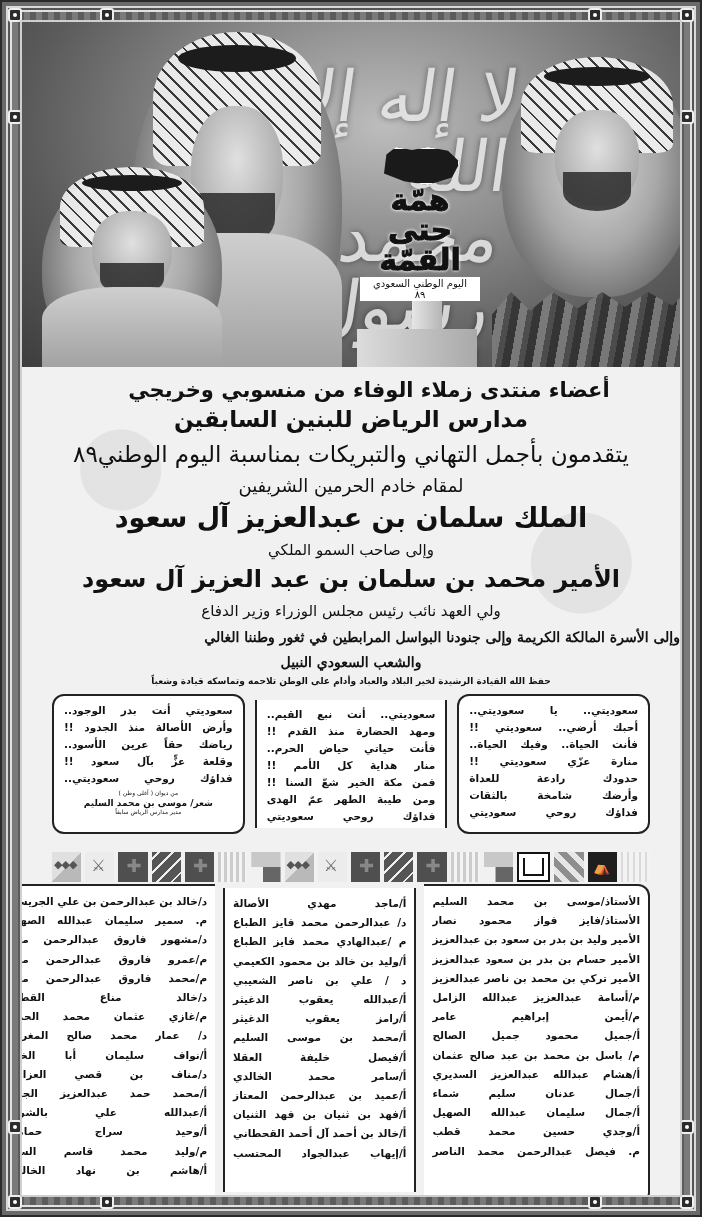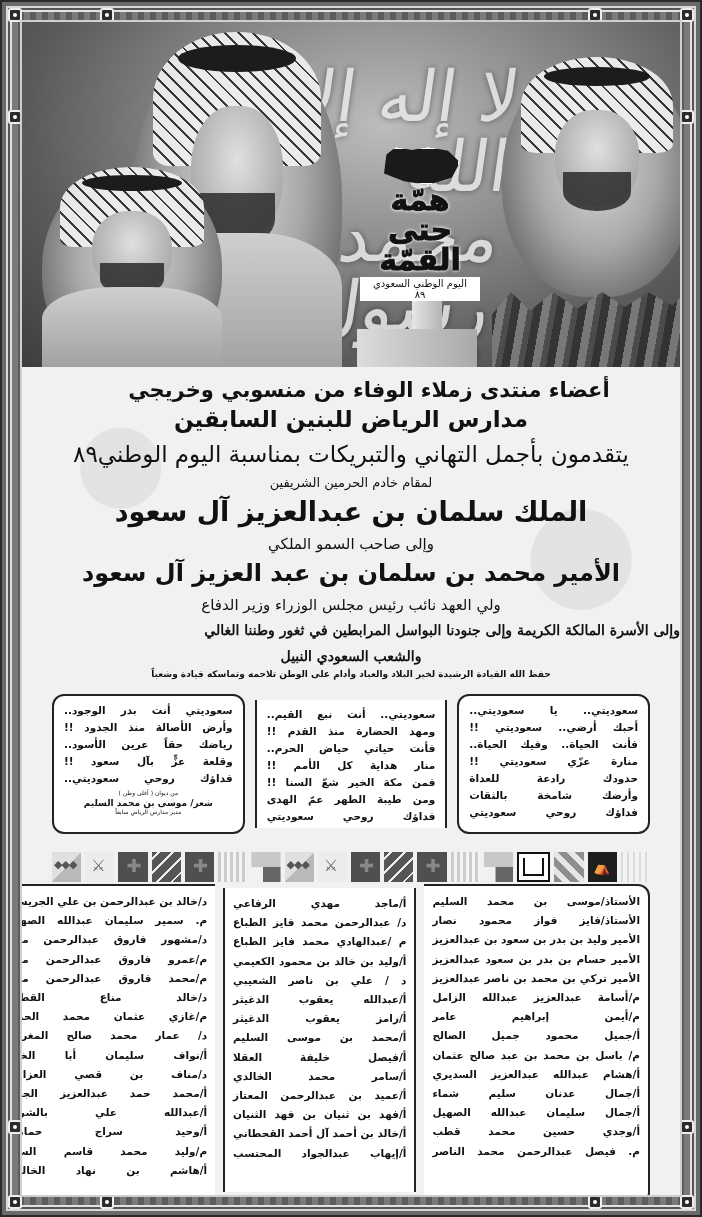--- a/index.html
+++ b/index.html
@@ -122,21 +122,21 @@
       position: absolute; left: 0; right: 0; top: 355px;
       text-align: center; direction: rtl;
       background:
         radial-gradient(circle at 15% 30%, rgba(200,200,200,0.35) 0 40px, transparent 41px),
         radial-gradient(circle at 85% 60%, rgba(200,200,200,0.35) 0 50px, transparent 51px);
     }
     .g-line { display: block; color: #111; line-height: 1.25; }
     .g-l1 { font-size: 21px; font-weight: bold; margin-top: 0; padding-left: 36px; }
     .g-l2 { font-size: 23px; font-weight: bold; margin-top: 2px; }
     .g-l3 { font-size: 23px; margin-top: 6px; }
-    .g-l4 { font-size: 13px; margin-top: 6px; text-align: center; }
+    .g-l4 { font-size: 18px; margin-top: 6px; text-align: center; }
     .g-l5 { font-size: 27px; font-weight: bold; margin-top: 4px; }
     .g-l6 { font-size: 15px; margin-top: 6px; }
     .g-l7 { font-size: 24px; font-weight: bold; margin-top: 4px; }
     .g-l8 { font-size: 15px; margin-top: 8px; }
     .g-l9 { font-size: 14px; font-weight: bold; margin-top: 8px; font-family: "DejaVu Serif", serif; text-align: right; }
     .g-l10 { font-size: 14px; font-weight: bold; margin-top: 8px; font-family: "DejaVu Serif", serif; }
     .g-l11 { font-size: 9px; font-weight: bold; margin-top: 4px; }
 
     
     .poems {
@@ -350,21 +350,21 @@
       <span class="name-line">م/أيمن إبراهيم عامر</span>
       <span class="name-line">أ/جميل محمود جميل الصالح</span>
       <span class="name-line">م/ باسل بن محمد بن عبد صالح عثمان</span>
       <span class="name-line">أ/هشام عبدالله عبدالعزيز السديري</span>
       <span class="name-line">أ/جمال عدنان سليم شماء</span>
       <span class="name-line">أ/جمال سليمان عبدالله الصهيل</span>
       <span class="name-line">أ/وجدي حسين محمد قطب</span>
       <span class="name-line">م. فيصل عبدالرحمن محمد الناصر</span>
     </div>
     <div class="names-col middle">
-      <span class="name-line">أ/ماجد مهدي الرفاعي</span>
+      <span class="name-line">أ/ماجد مهدي الأصالة</span>
       <span class="name-line">د/ عبدالرحمن محمد فايز الطباع</span>
       <span class="name-line">م /عبدالهادي محمد فايز الطباع</span>
       <span class="name-line">أ/وليد بن خالد بن محمود الكعيمي</span>
       <span class="name-line">د / علي بن ناصر الشعيبي</span>
       <span class="name-line">أ/عبدالله يعقوب الدغيثر</span>
       <span class="name-line">أ/رامز يعقوب الدغيثر</span>
       <span class="name-line">أ/محمد بن موسى السليم</span>
       <span class="name-line">أ/فيصل خليفة العقلا</span>
       <span class="name-line">أ/سامر محمد الخالدي</span>
       <span class="name-line">أ/عميد بن عبدالرحمن المعتاز</span>

